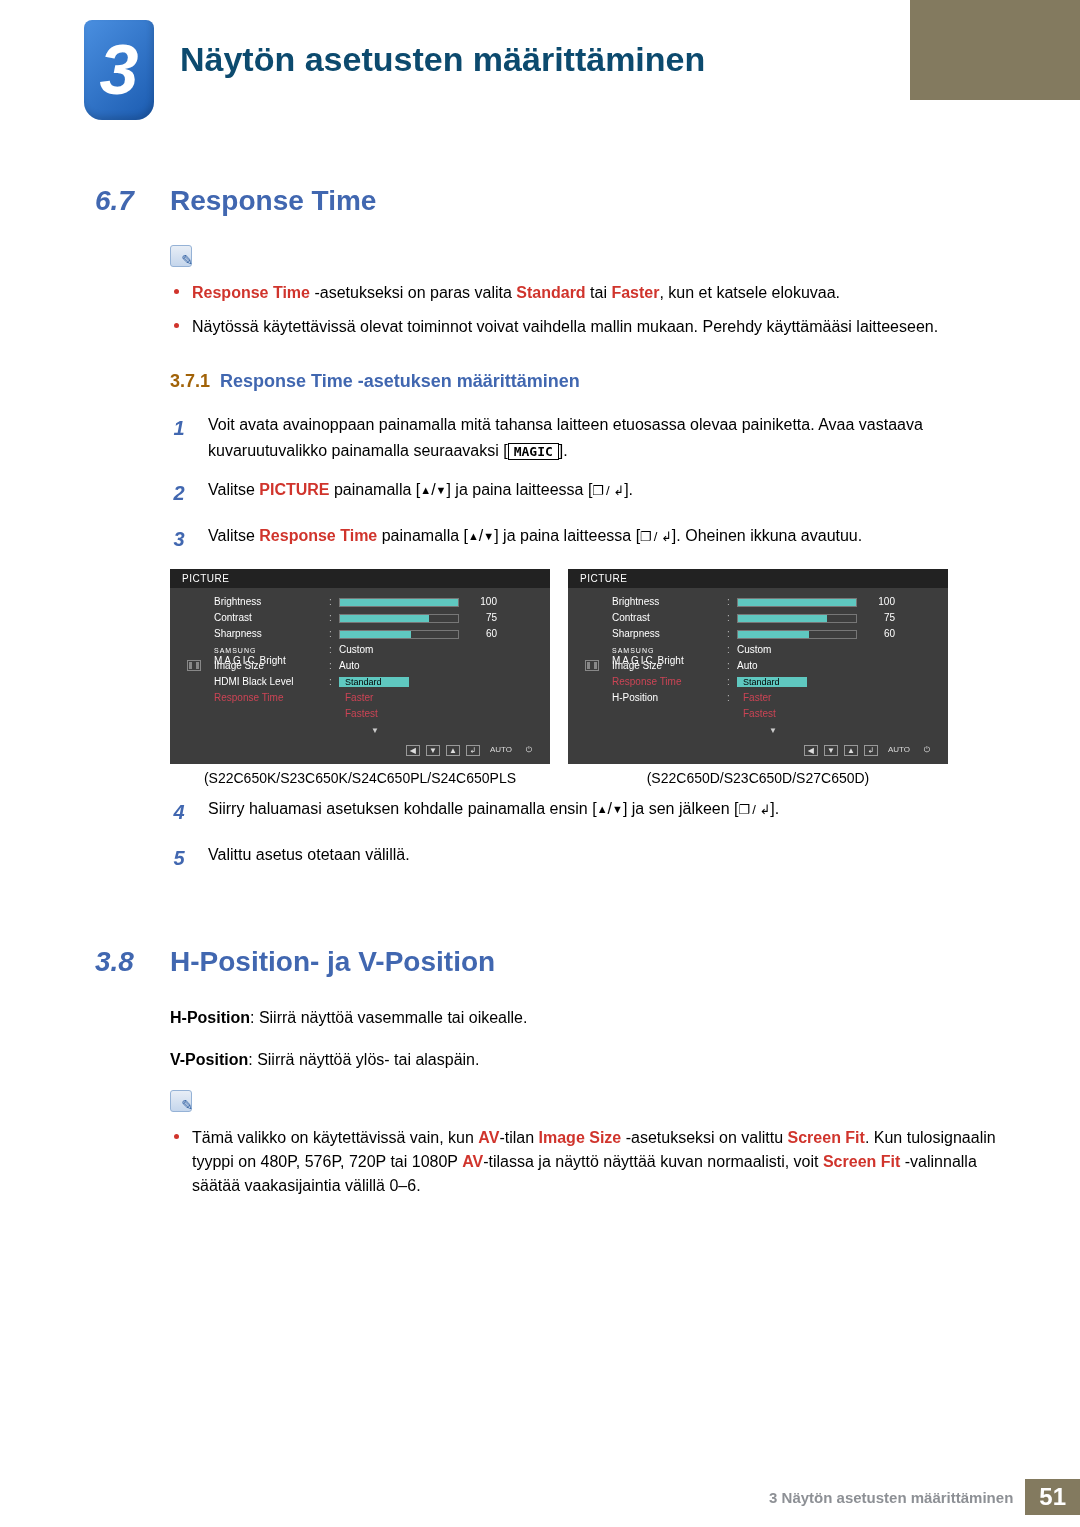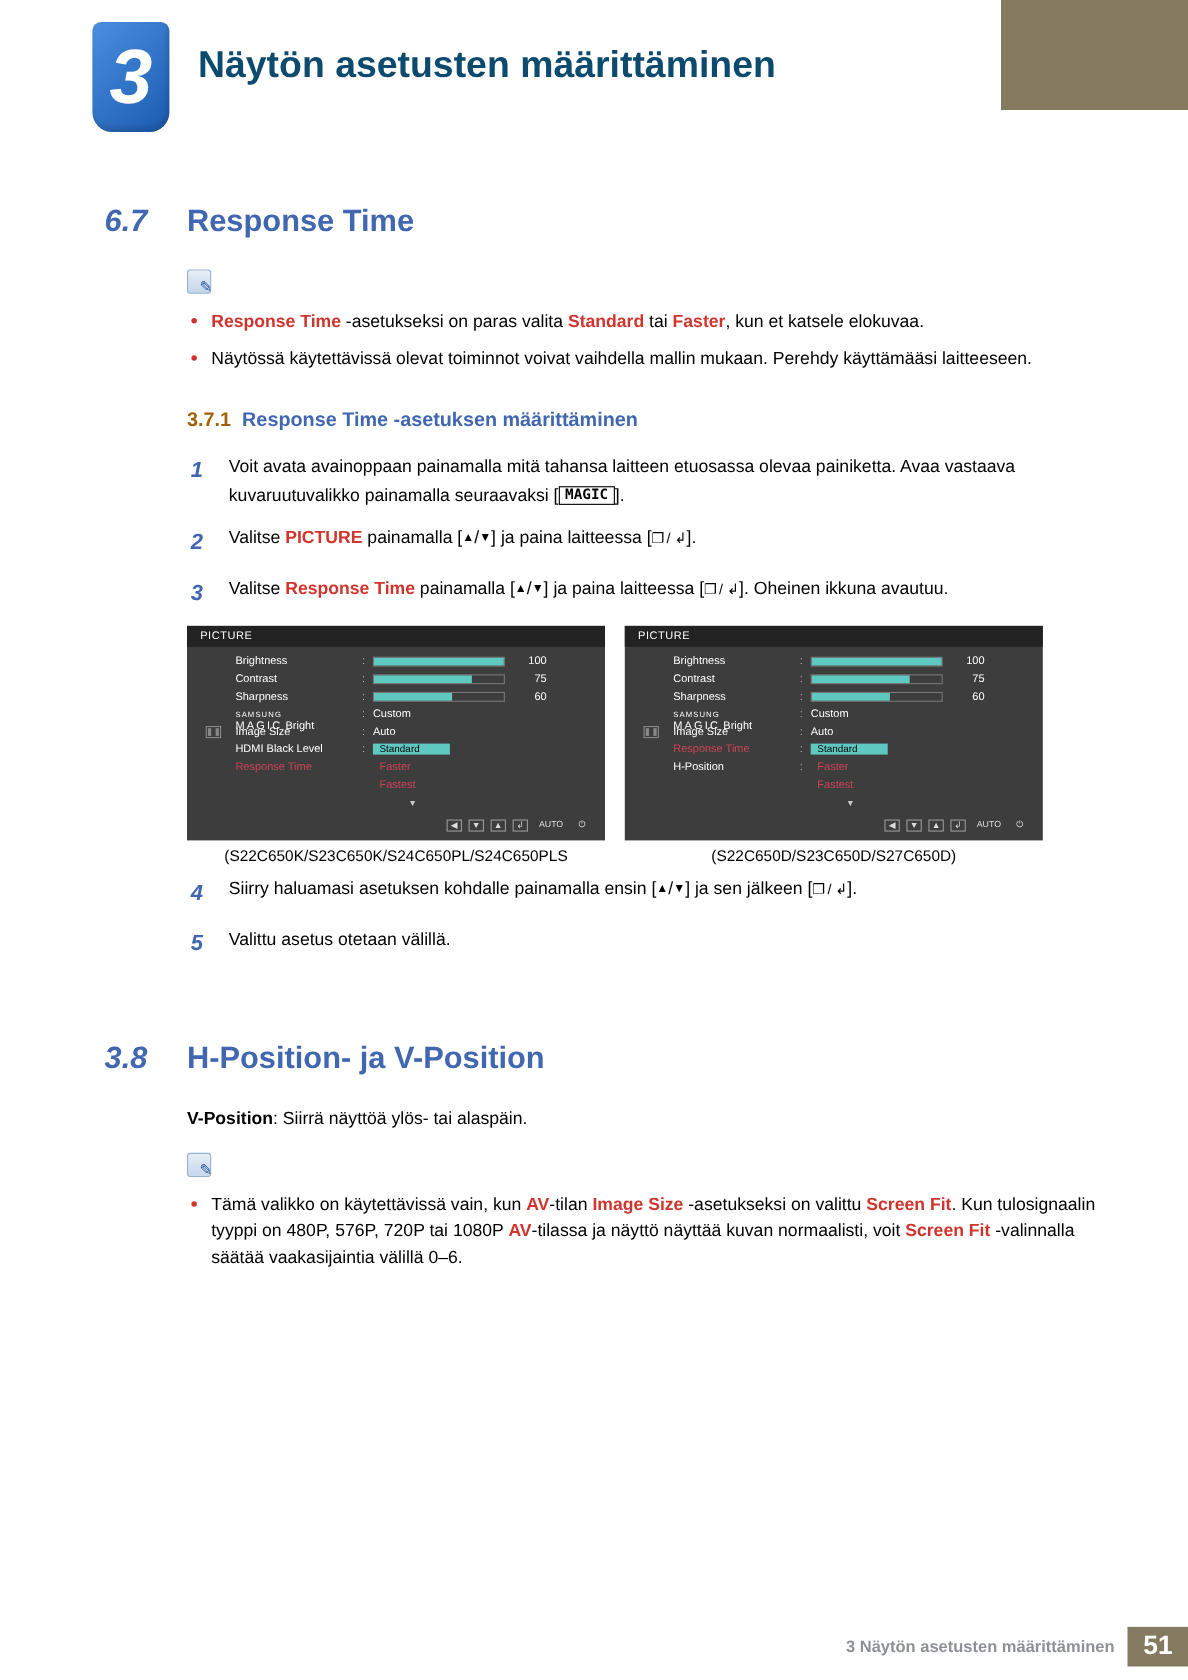--- a/index.html
+++ b/index.html
@@ -275,20 +275,23 @@
     <div class="step-num">5</div>
     <div class="step-body">Valittu asetus otetaan välillä.</div>
   </div>
 
   <div class="sec-head sec2">
     <div class="sec-num">3.8</div>
     <div class="sec-title">H-Position- ja V-Position</div>
   </div>
 
   <div class="body-text">
+    <span class="bold">H-Position</span><span>: Siirrä näyttöä vasemmalle tai oikealle.</span>
+  </div>
+  <div class="body-text">
     <span class="bold">V-Position</span><span>: Siirrä näyttöä ylös- tai alaspäin.</span>
   </div>
 
   <div class="note-block">
     <div class="note-icon"></div>
     <ul class="note-list">
       <li>
         <span>Tämä valikko on käytettävissä vain, kun </span><span class="bold-orange">AV</span><span>-tilan </span><span class="bold-orange">Image Size</span><span> -asetukseksi on valittu </span><span class="bold-orange">Screen Fit</span><span>. Kun tulosignaalin tyyppi on 480P, 576P, 720P tai 1080P </span><span class="bold-orange">AV</span><span>-tilassa ja näyttö näyttää kuvan normaalisti, voit </span><span class="bold-orange">Screen Fit</span><span> -valinnalla säätää vaakasijaintia välillä 0–6.</span>
       </li>
     </ul>

